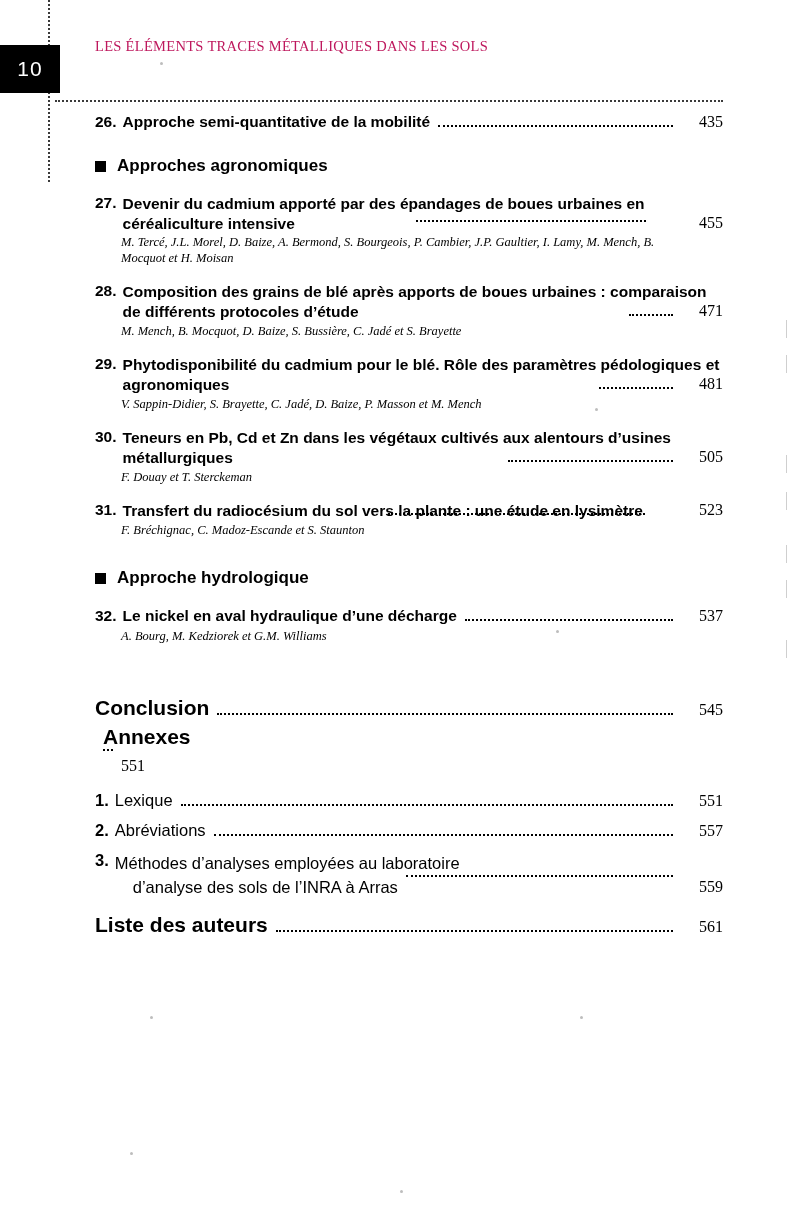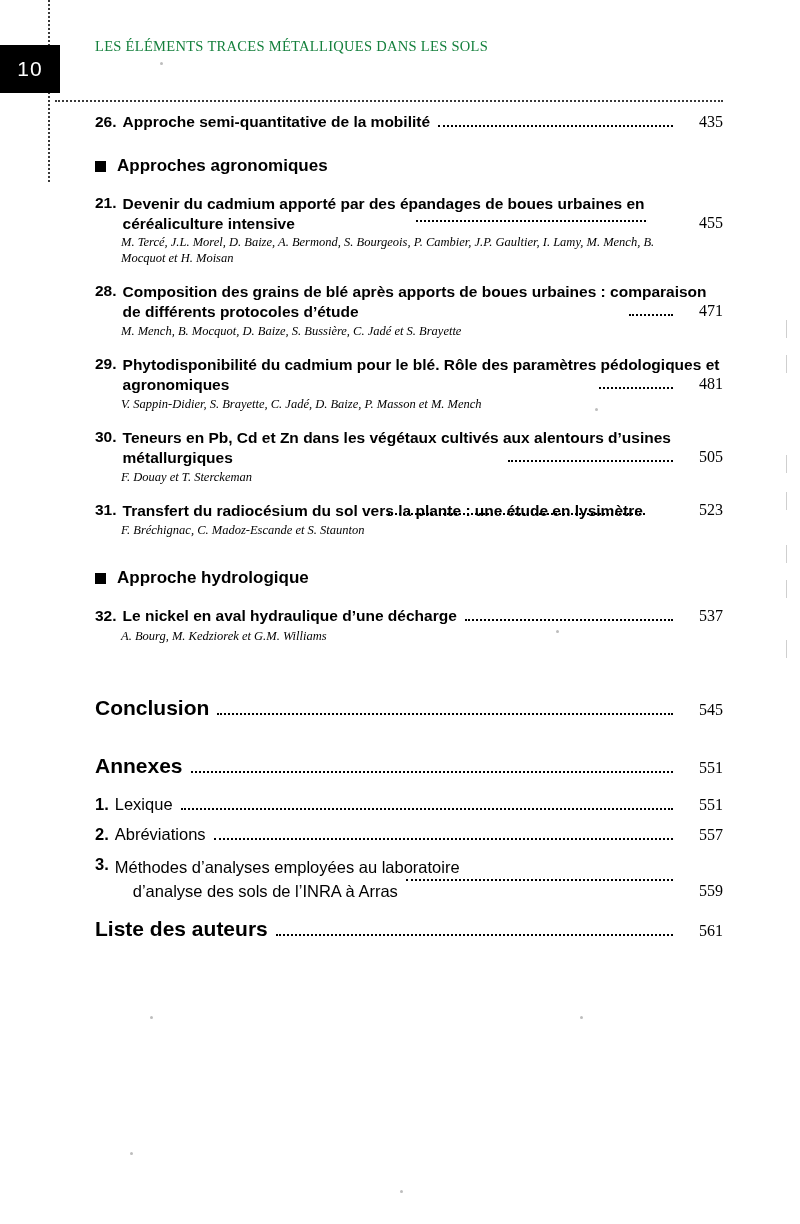--- a/index.html
+++ b/index.html
@@ -42,21 +42,21 @@
     border-left: 2px dotted #3a3a3a;
   }
 
   .running-head {
     position: absolute;
     left: 95px;
     top: 38px;
     font-family: "Liberation Serif", serif;
     font-size: 14.5px;
     letter-spacing: 0.3px;
-    color: #15803d;
+    color: #be185d;
   }
 
   .rule-dotted {
     position: absolute;
     left: 55px;
     top: 100px;
     width: 668px;
     border-top: 2px dotted #3a3a3a;
   }
 
@@ -215,21 +215,21 @@
     </div>
   </div>
 
   <div class="section-head">
     <span class="sq"></span>
     <span class="sh-label">Approches agronomiques</span>
   </div>
 
   <div class="entry">
     <div class="entry-line" style="align-items:flex-start;">
-      <span class="num">21.</span>
+      <span class="num">27.</span>
       <span class="title-wrap">
         <span class="title">Devenir du cadmium apporté par des épandages de boues urbaines en céréaliculture intensive</span>
       </span>
     </div>
     <div style="display:flex;align-items:center;margin-top:-20px;gap:27px;">
       <span style="flex:1 1 auto;"></span>
       <span class="dots" style="max-width:230px;"></span>
       <span class="page">455</span>
     </div>
     <div class="authors" style="width:575px;">M. Tercé, J.L. Morel, D. Baize, A. Bermond, S. Bourgeois, P. Cambier, J.P. Gaultier, I. Lamy, M. Mench, B. Mocquot et H. Moisan</div>
@@ -305,27 +305,27 @@
       <span class="num">32.</span>
       <span class="title">Le nickel en aval hydraulique d’une décharge</span>
       <span class="dots"></span>
       <span class="page">537</span>
     </div>
     <div class="authors">A. Bourg, M. Kedziorek et G.M. Williams</div>
   </div>
 
   <div class="back" style="margin-top:52px;">
 
-    <div class="back-row" style="margin-bottom:33px;">
+    <div class="back-row" style="margin-bottom:4px;">
       <span class="big">Conclusion</span>
       <span class="dots"></span>
       <span class="page">545</span>
     </div>
 
-    <div class="back-row" style="margin-bottom:16px;">
+    <div class="back-row" style="margin-bottom:16px;flex-direction:column;">
       <span class="big">Annexes</span>
       <span class="dots"></span>
       <span class="page">551</span>
     </div>
 
     <div class="back-row">
       <span class="mid" style="font-weight:bold;margin-right:6px;">1.</span>
       <span class="mid">Lexique</span>
       <span class="dots"></span>
       <span class="page">551</span>

